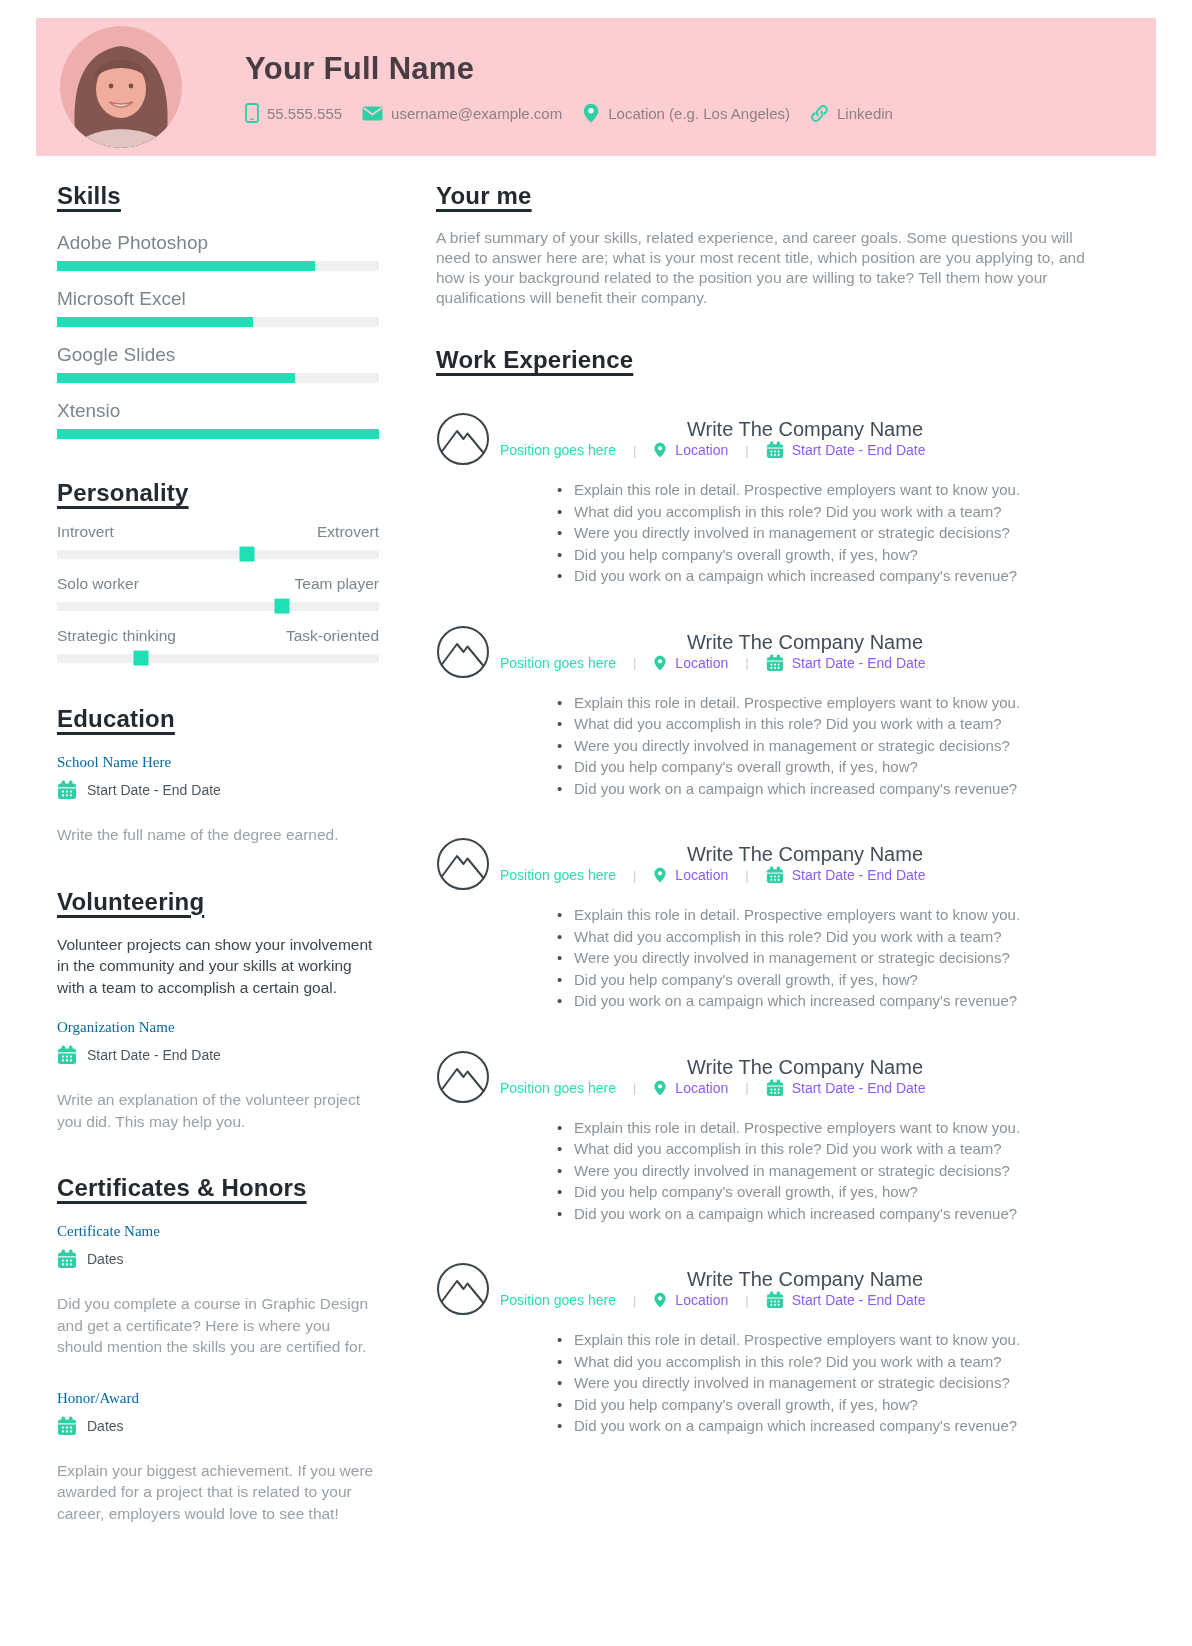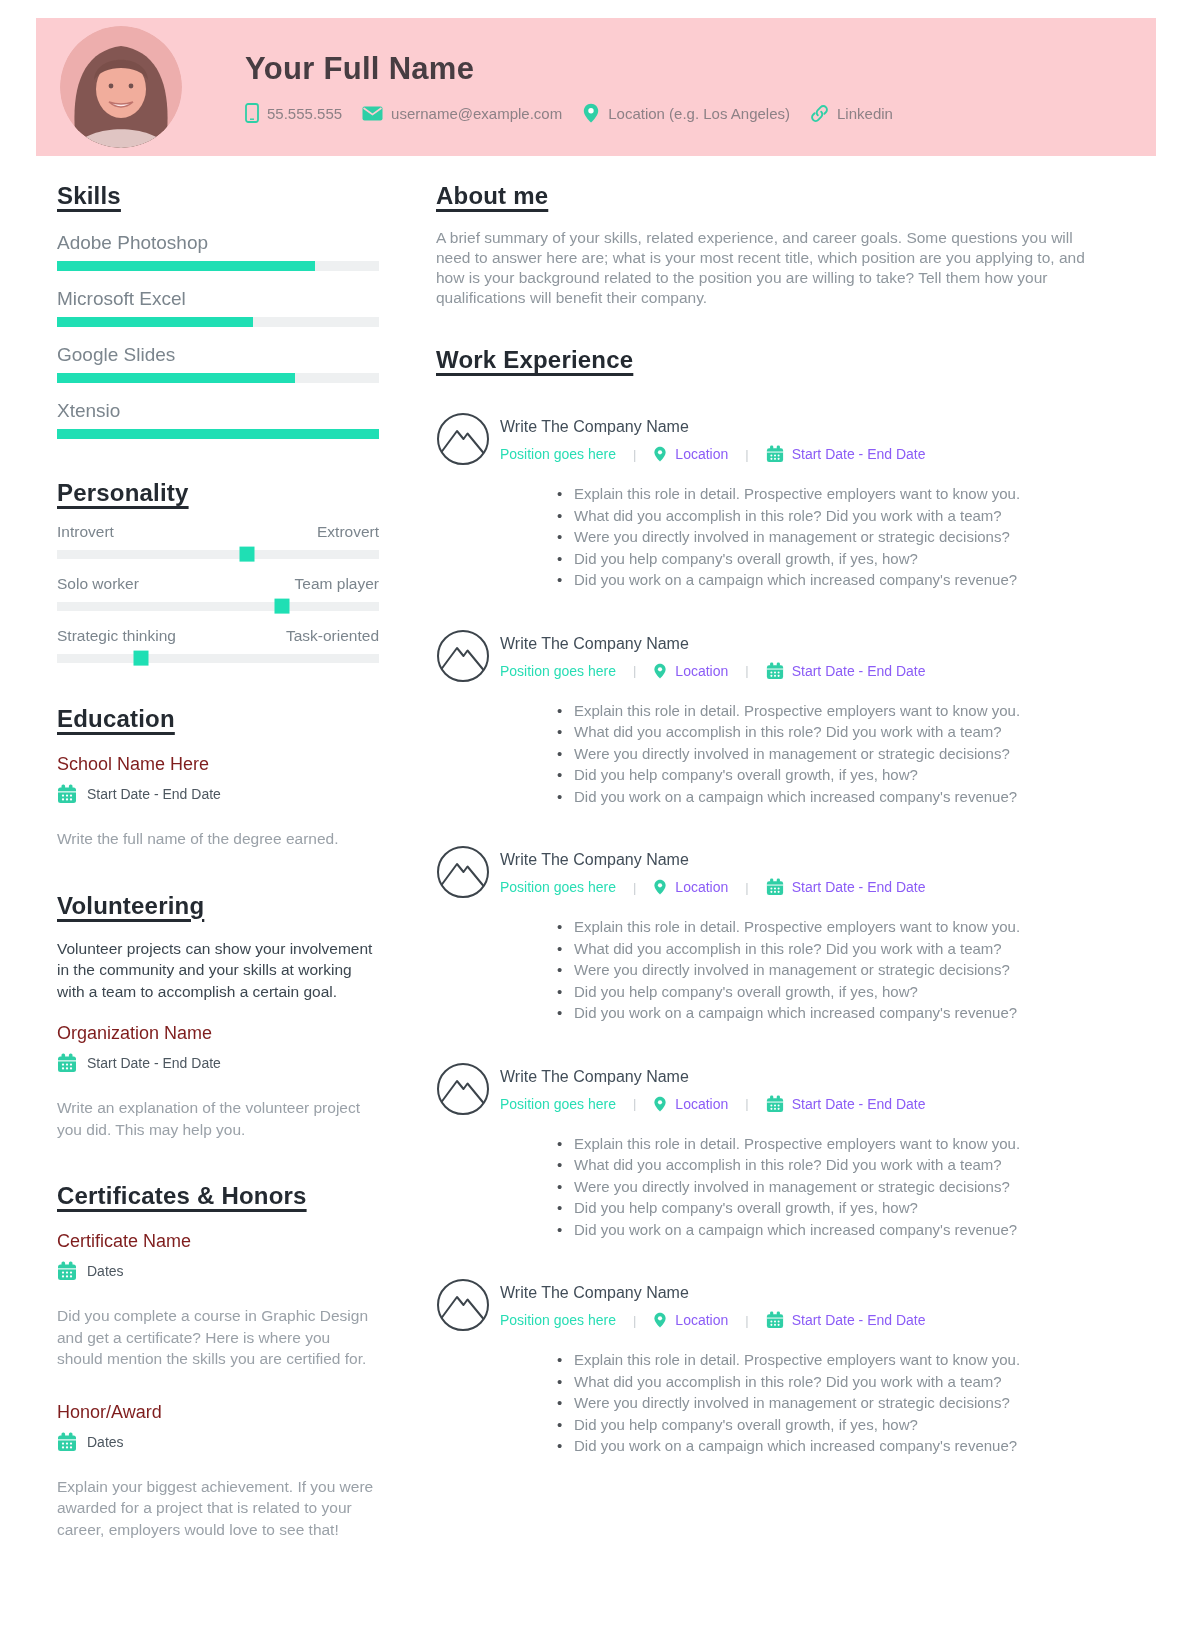--- a/index.html
+++ b/index.html
@@ -31,33 +31,33 @@
 
   
   .section-personality{margin-top:40px;}
   .p-row{margin-top:16px;}
   .p-labels{display:flex;justify-content:space-between;font-size:15.5px;color:#7b858d;}
   .p-track{margin-top:9px;height:9px;background:#eef0f1;position:relative;}
   .p-marker{position:absolute;top:50%;width:15px;height:15px;background:#1fdfb4;transform:translate(-50%,-56%);}
 
   
   .section-block{margin-top:42px;}
-  .entry-name{font-size:18px;color:#7f1d1d;margin-top:21px;}
+  .entry-name{font-size:15px;color:#0369a1;margin-top:21px;font-family:Liberation Serif, serif;}
   .date-row{display:flex;align-items:center;gap:10px;margin-top:9px;font-size:14px;color:#4d5760;}
   .muted{font-size:15.5px;line-height:21.5px;color:#9aa1a8;margin-top:24px;}
   .intro{margin-top:18px;}
 
   
   .about-text{font-size:15.5px;line-height:20px;color:#8f979e;margin-top:18px;max-width:676px;}
   .section-work{margin-top:38px;}
   .work-entry{position:relative;margin-top:44px;}
   .work-entry .logo{position:absolute;left:0;top:-6px;width:54px;height:54px;}
   .entry-body{margin-left:64px;}
-  .company-name{font-size:16px;color:#414d58;font-weight:normal;margin:0;}
-  .meta{display:flex;align-items:center;gap:17px;margin-top:9px;font-size:14px;}
+  .company-name{font-size:20px;color:#414d58;font-weight:normal;margin:0;text-align:center;}
+  .meta{display:flex;align-items:center;gap:17px;font-size:14px;}
   .meta .pos{color:#28ddb4;}
   .meta .sep{color:#c9ced2;font-size:13px;}
   .meta-item{display:flex;align-items:center;gap:8px;color:#8b5cf6;}
   .bullets{margin:20px 0 0 0;padding:0 0 0 74px;list-style:none;}
   .bullets li{position:relative;font-size:15px;line-height:21.5px;color:#8a9299;}
   .bullets li::before{content:"•";position:absolute;left:-17px;color:#4a4f54;}
 </style>
 </head>
 <body>
 
@@ -245,21 +245,21 @@
           </svg>
         <span>Dates</span>
       </div>
       <p class="muted">Explain your biggest achievement. If you were awarded for a project that is related to your career, employers would love to see that!</p>
     </section>
   </div>
 
   <div class="col-right">
 
     <section>
-      <h2>About me</h2>
+      <h2>Your me</h2>
       <p class="about-text">A brief summary of your skills, related experience, and career goals. Some questions you will need to answer here are; what is your most recent title, which position are you applying to, and how is your background related to the position you are willing to take? Tell them how your qualifications will benefit their company.</p>
     </section>
 
     <section class="section-work">
       <h2>Work Experience</h2>
 
       <article class="work-entry">
         <span class="logo">
           <svg viewBox="0 0 54 54" width="54" height="54">
             <defs>

